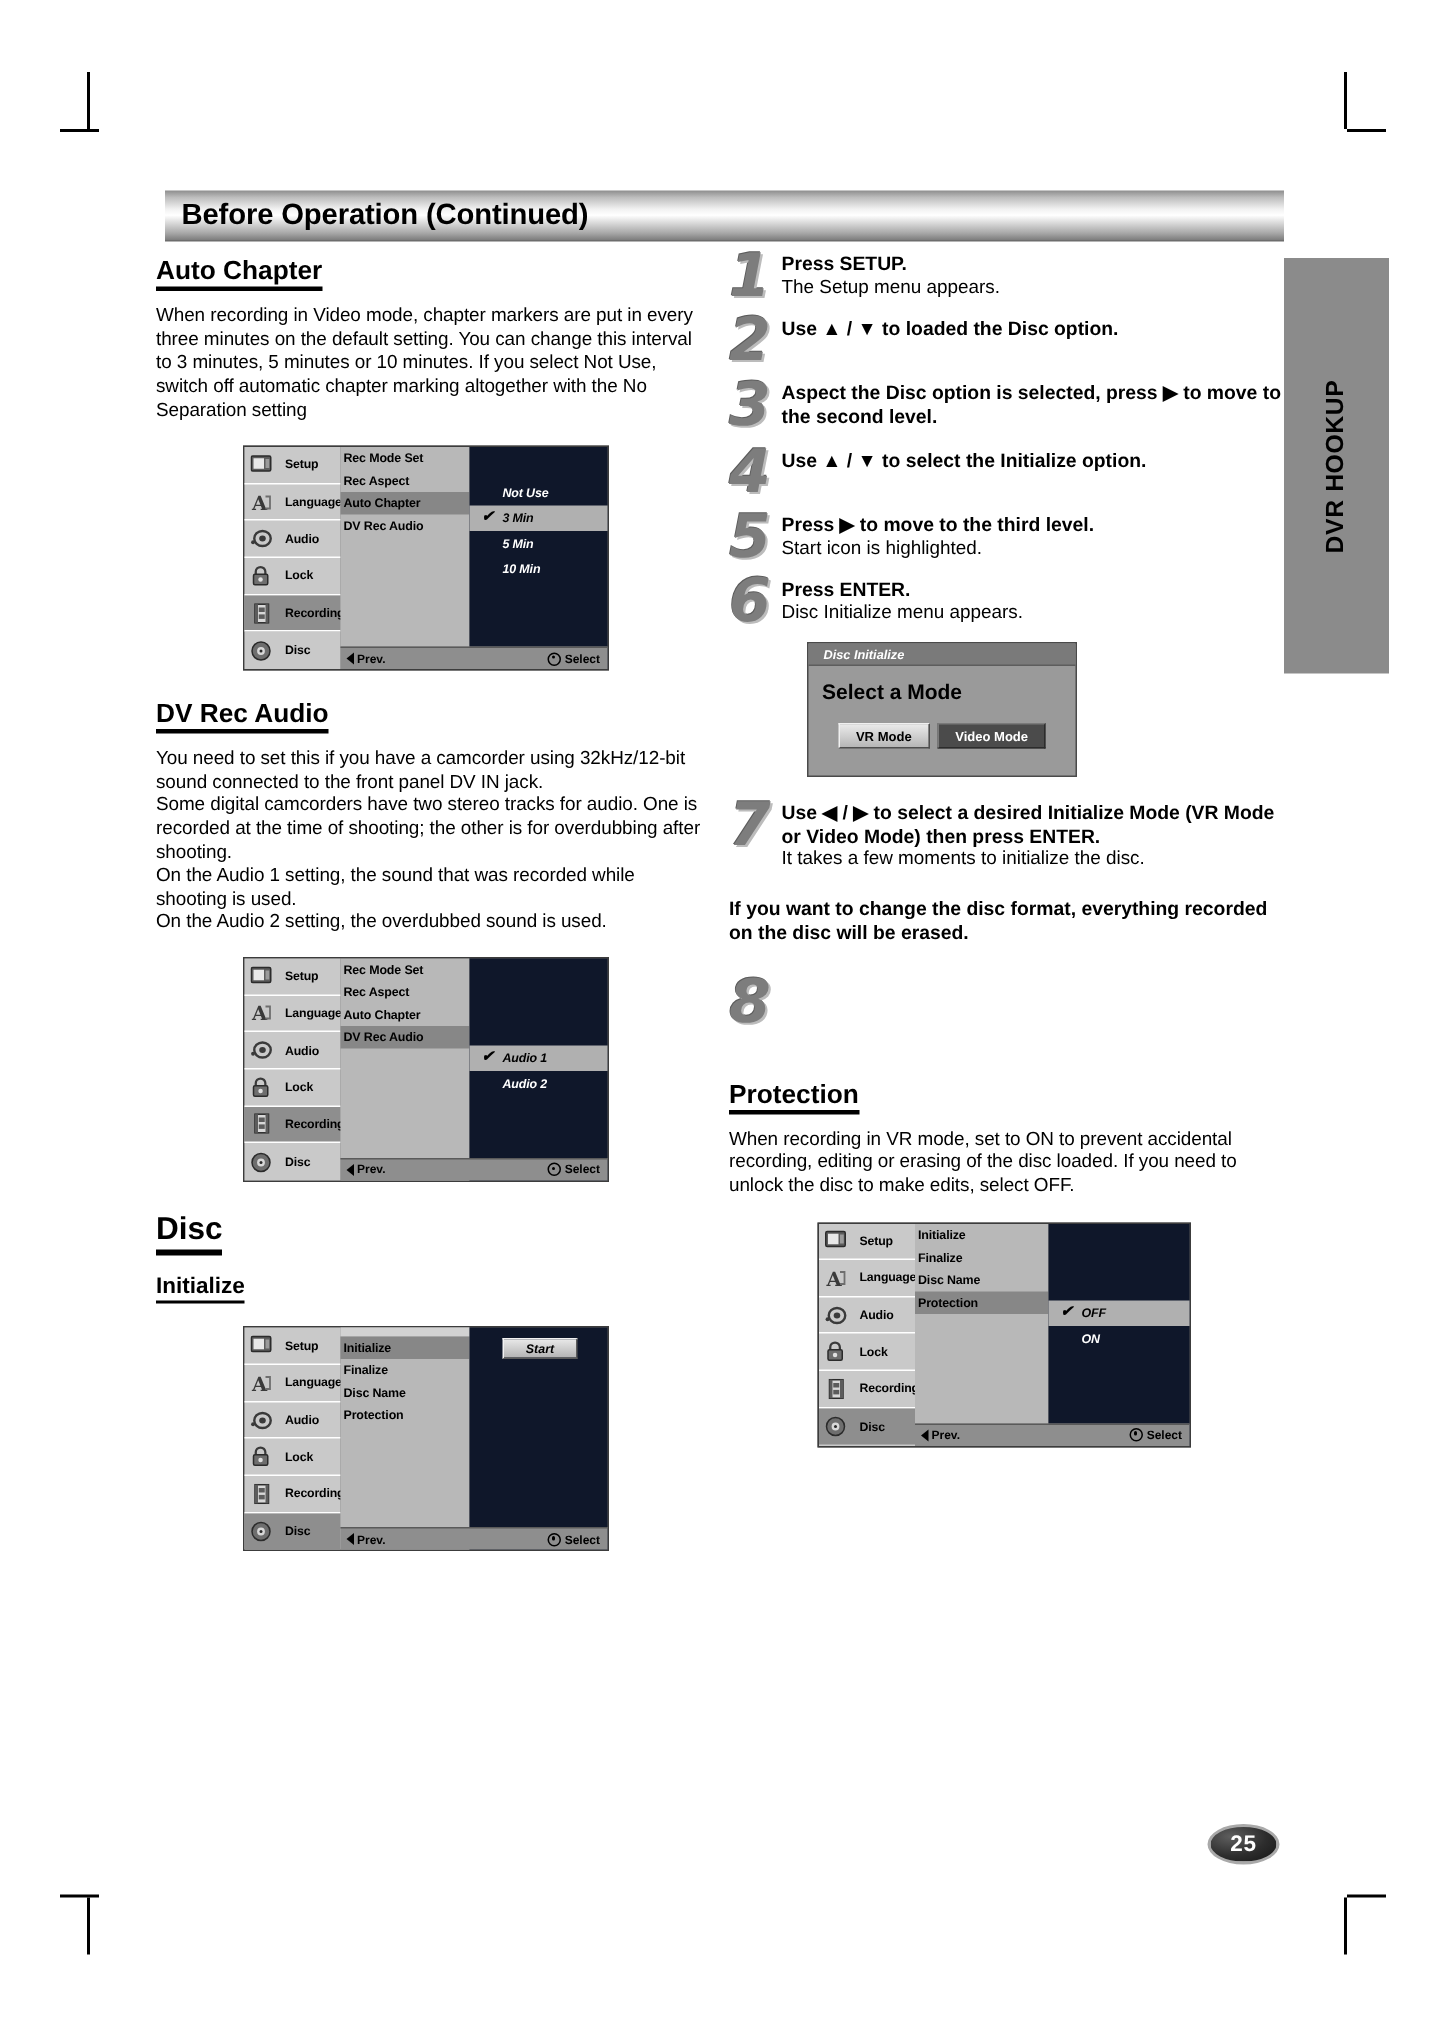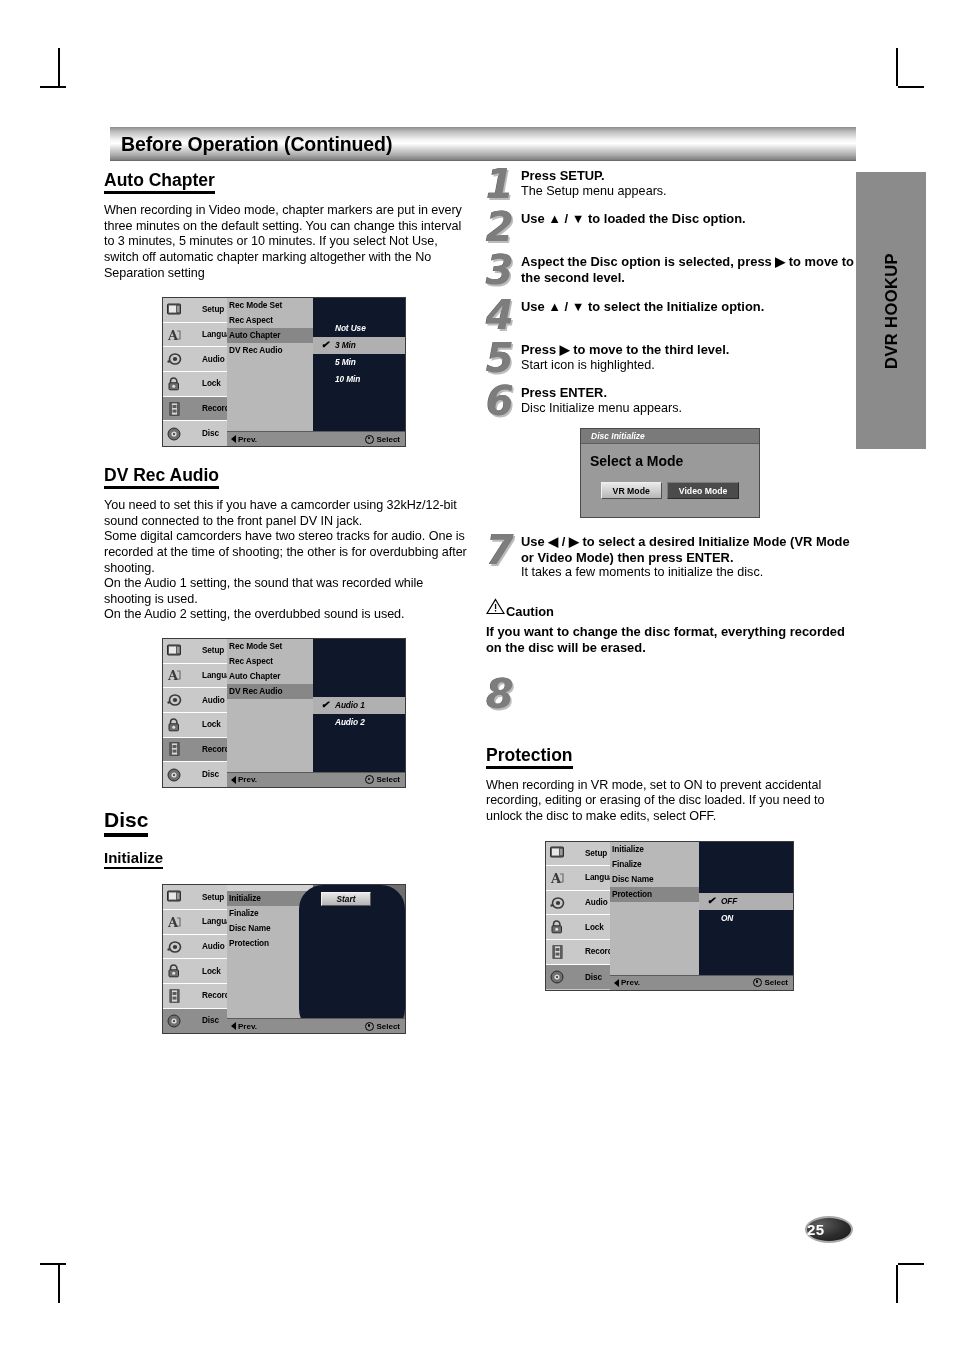--- a/index.html
+++ b/index.html
@@ -70,21 +70,21 @@
   .caution .tri{display:inline-block;}
   .caution .ctext{font-size:12.9px;font-weight:bold;line-height:14px;}
   .caution .cbody{font-size:12.9px;font-weight:bold;line-height:15.8px;margin-top:5px;}
 
   
   .osd{position:relative;background:#6e6e6e;border:1px solid #3c3c3c;}
   .osd-sidebar{
     position:absolute;left:0;top:0;bottom:0;width:64px;background:#c9c9c9;
   }
   .osd-item{
-    position:relative;height:16.666%;display:flex;align-items:center;gap:20px;
+    position:relative;height:16.666%;display:flex;align-items:center;gap:8px;
     padding-left:4px;box-sizing:border-box;
     border-bottom:1px solid #ffffff;
   }
   .osd-item:last-child{border-bottom:none;}
   .osd-item.sel{background:#8e8e8e;}
   .osd-item .lbl{font-size:8.2px;font-weight:bold;color:#000;letter-spacing:-0.1px;}
   .ic{width:15px;height:14px;position:relative;flex:0 0 15px;}
 
   .osd-mid{
     position:absolute;top:0;bottom:0;background:#b8b8b8;
@@ -140,21 +140,21 @@
   }
   .dlg .b.light{background:linear-gradient(to bottom,#eaeaea,#b6b6b6);color:#000;}
   .dlg .b.dark{background:#4b4b4b;color:#fff;border:1px solid #7a7a7a;border-right-color:#2c2c2c;border-bottom-color:#2c2c2c;}
 
   
   .page-badge{
     position:absolute;left:805px;top:1216px;width:48px;height:27px;
     border-radius:50%/50%;
     background:radial-gradient(ellipse at 30% 28%,#5e5e5e 0%,#2d2d2d 55%,#151515 100%);
     border:2px solid #a9a9a9;box-sizing:border-box;
-    display:flex;align-items:center;justify-content:flex-start;
+    display:flex;align-items:center;justify-content:center;
   }
   .page-badge span{color:#fff;font-size:15px;font-weight:bold;letter-spacing:0.5px;}
 </style>
 </head>
 <body>
 
 <div class="crop cm-v" style="left:58px;top:48px;"></div>
 <div class="crop cm-h" style="left:40px;top:86px;"></div>
 <div class="crop cm-v" style="left:896px;top:48px;"></div>
 <div class="crop cm-h" style="left:898px;top:86px;"></div>
@@ -436,21 +436,21 @@
     </div>
 
     <div class="osd-mid" style="left:64px;width:86px;">
       <div class="strip"></div>
       <div class="row sel">Initialize</div>
       <div class="row">Finalize</div>
       <div class="row">Disc Name</div>
       <div class="row">Protection</div>
     </div>
 
-    <div class="osd-right" style="left:136px;border-radius:24px;">
+    <div class="osd-right" style="left:150px;">
       <div class="start-btn" style="left:22px;top:7px;width:48px;">Start</div>
     </div>
 
     <div class="osd-foot">
       <span class="prev">
           <span class="tri-l"></span>
           <span>Prev.</span>
         </span>
       <span class="sel">
           <span class="circ"></span>
@@ -487,46 +487,36 @@
       <span class="reg">Start icon is highlighted.</span>
     </div>
     <div class="step" style="min-height:34px;">
       <span class="num">6</span>
       <span class="bold">Press ENTER.</span>
       <span class="reg">Disc Initialize menu appears.</span>
     </div>
   </div>
 
   
-  <div class="dlg" style="position:relative;margin:6px 0 0 94px;width:180px;height:90px;">
+  <div class="dlg" style="position:relative;margin:6px 0 0 52px;width:180px;height:90px;">
     <div class="dlg-bar">Disc Initialize</div>
     <div class="dlg-label">Select a Mode</div>
     <div class="dlg-btns">
       <div class="b light">VR Mode</div>
       <div class="b dark">Video Mode</div>
     </div>
   </div>
 
   <div class="step" style="margin-top:16px;min-height:50px;">
     <span class="num">7</span>
     <span class="bold">Use ◀ / ▶ to select a desired Initialize Mode (VR Mode or Video Mode) then press ENTER.</span>
     <span class="reg">It takes a few moments to initialize the disc.</span>
   </div>
 
   <div class="caution">
-    <div class="head">
-      <span class="tri">
-        <svg width="19" height="17" viewBox="0 0 19 17">
-            <path d="M9.5 1.5 L18 15.5 L1 15.5 Z" fill="none" stroke="#000" stroke-width="1.2"></path>
-            <rect x="8.9" y="6" width="1.3" height="5" fill="#000"></rect>
-            <rect x="8.9" y="12" width="1.3" height="1.5" fill="#000"></rect>
-          </svg>
-      </span>
-      <span class="ctext">Caution</span>
-    </div>
     <div class="cbody">If you want to change the disc format, everything recorded on the disc will be erased.</div>
   </div>
 
   <div class="step" style="margin-top:22px;min-height:34px;">
     <span class="num">8</span>
   </div>
 
   <h2 class="sec" style="margin-top:24px;">Protection</h2>
   <p class="para">When recording in VR mode, set to ON to prevent accidental recording, editing or erasing of the disc loaded. If you need to unlock the disc to make edits, select OFF.</p>
 

